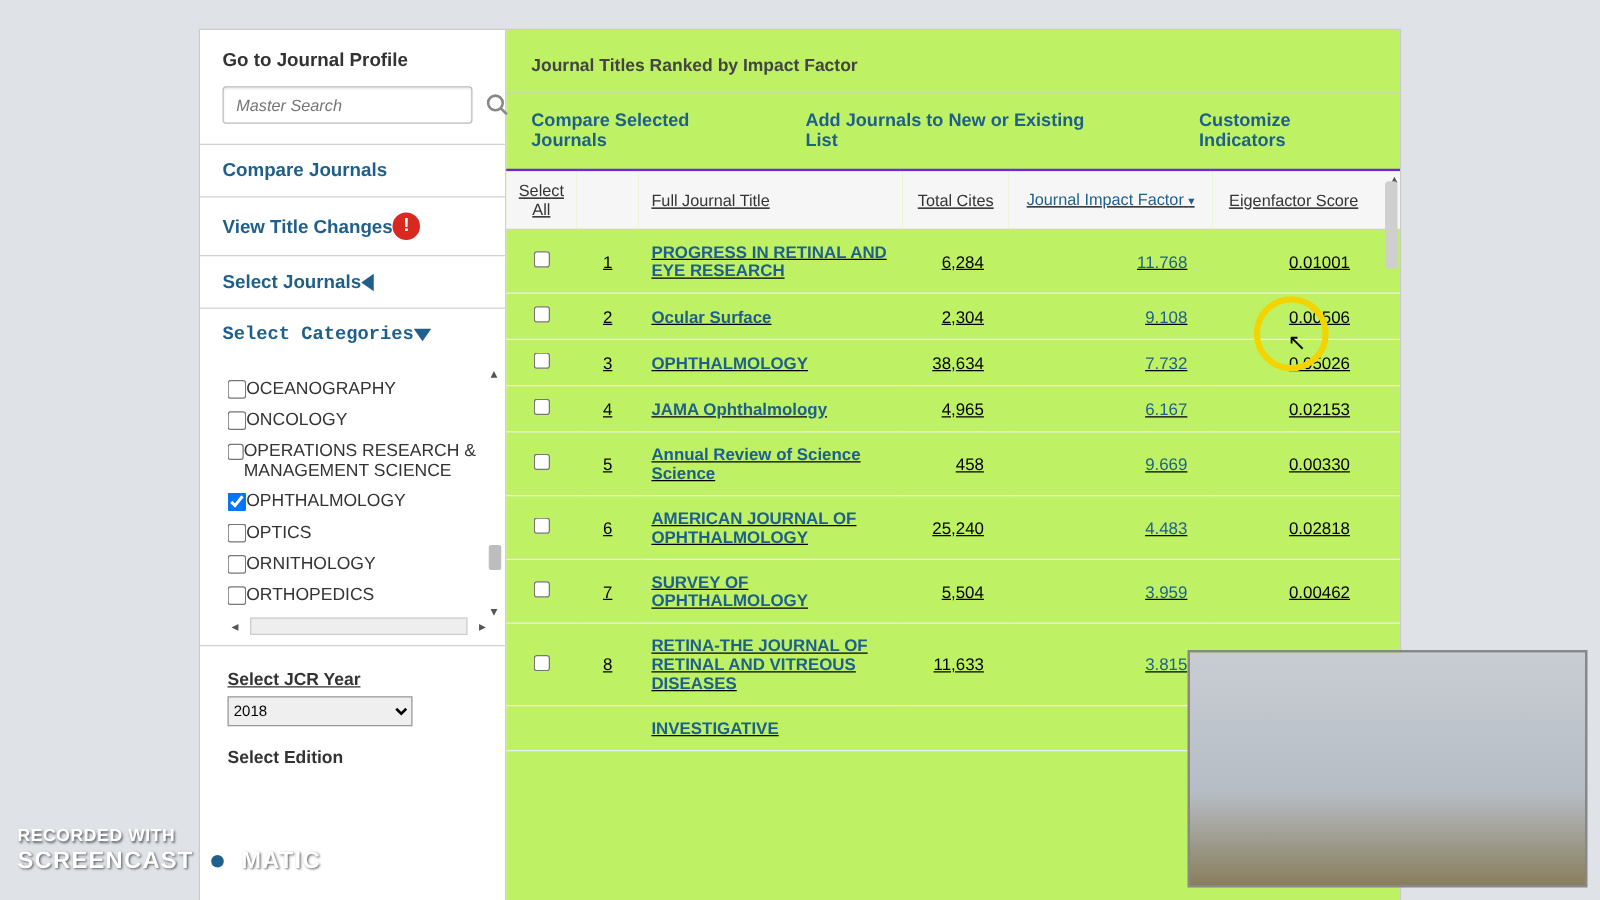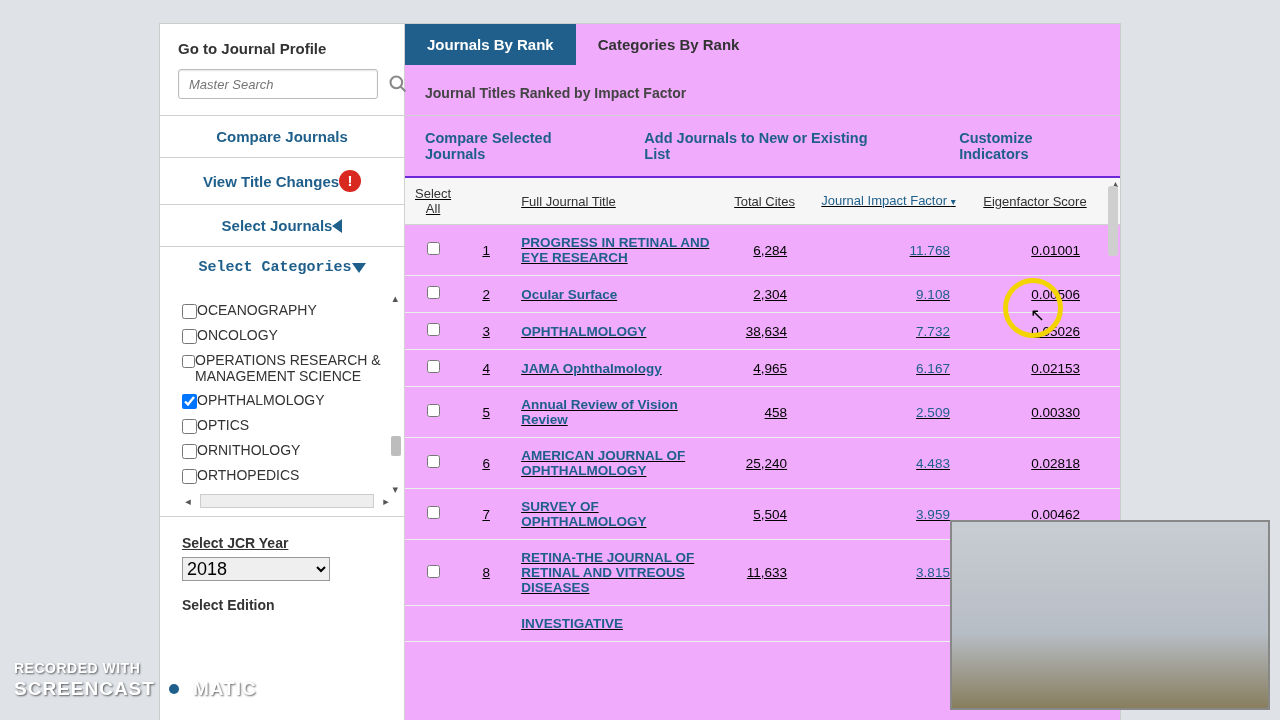--- a/index.html
+++ b/index.html
@@ -1,46 +1,46 @@
 <!DOCTYPE html>
 <html><head>
 <meta charset="utf-8">
 <style>
   * { box-sizing: border-box; margin: 0; padding: 0; }
   body { font-family: Arial, Helvetica, sans-serif; background: #dfe3e8; }
 
   .app { width: 1280px; height: 720px; position: relative; display: flex; background:#dfe3e8; }
-  .outer { margin: 0 auto; width: 960px; background:#f0abfc; display:flex; margin-top:24px; height:696px; box-shadow: 0 0 0 1px #ccc; position:relative;}
+  .outer { margin: 0 auto; width: 960px; background:#bef264; display:flex; margin-top:24px; height:696px; box-shadow: 0 0 0 1px #ccc; position:relative;}
 
   
   .sidebar { width:245px; flex:0 0 245px; border-right:1px solid #d0d0d0; background:#fff; }
   .side-block { border-bottom:1px solid #d0d0d0; padding:16px 18px; }
   .side-block.tight{ padding:12px 18px; }
   .side-title { font-size:15px; font-weight:bold; color:#333; }
   .searchrow { display:flex; align-items:center; gap:10px; margin-top:12px;}
   .searchbox { flex:0 0 160px; height:30px; border:1px solid #bbb; border-radius:3px; padding:0 10px; font-style:italic; color:#888; font-size:13px; box-shadow: inset 0 1px 2px rgba(0,0,0,.1);}
   .searchbtn { width:20px; height:20px; color:#888; }
-  .side-link { font-size:15px; font-weight:bold; color:#1f5f8b; cursor:pointer; display:flex; align-items:center; justify-content:center;}
+  .side-link { font-size:15px; font-weight:bold; color:#1f5f8b; cursor:pointer; display:flex; align-items:center; justify-content:flex-start;}
   .warn-icon { width:22px; height:22px; border-radius:50%; background:#d9281f; color:#fff; font-weight:bold; text-align:center; line-height:22px; font-size:15px;}
   .caret-left, .caret-down { width:0;height:0; }
   .caret-left { border-top:7px solid transparent; border-bottom:7px solid transparent; border-right:10px solid #1f5f8b; }
   .caret-down { border-left:7px solid transparent; border-right:7px solid transparent; border-top:10px solid #1f5f8b; }
 
   .catlist { position:relative; padding:6px 12px 6px 22px; border-bottom:1px solid #d0d0d0;}
   .catlist .scrollmark-up, .catlist .scrollmark-down { position:absolute; right:6px; font-size:11px; color:#555;}
   .catlist .scrollmark-up{ top:4px;} .catlist .scrollmark-down{ bottom:20px;}
   .cat-thumb { position:absolute; right:3px; top:148px; width:10px; height:20px; background:#bdbdbd; border-radius:2px;}
   .cat-item { display:flex; align-items:flex-start; margin:8px 0; font-size:14px; color:#333; }
   .cat-item input[type=checkbox]{ width:15px;height:15px; margin-top:2px;}
   .cat-hscroll { display:flex; align-items:center; gap:6px; padding:2px 0 2px 0; margin-top:4px;}
   .cat-hscroll .arrow{ font-size:11px; color:#555; width:12px; text-align:center;}
   .cat-hscroll .track{ flex:1; height:14px; background:#eee; border:1px solid #ccc; position:relative;}
 
   .jcr-lbl { font-size:14px; font-weight:bold; color:#333; margin:18px 0 6px 22px;text-decoration:underline; }
-  .jcr-select { margin-left:22px; width:148px; height:24px; border:1px solid #999; font-size:18px;}
+  .jcr-select { margin-left:22px; width:148px; height:24px; border:1px solid #999; font-size:12px;}
   .edition-lbl { font-size:14px; font-weight:bold; color:#333; margin:16px 0 0 22px;}
 
   
   .main { flex:1; display:flex; flex-direction:column; }
   .tabs { display:flex; }
   .tab { padding:12px 22px; font-size:15px; font-weight:bold; color:#333; cursor:pointer; }
   .tab.active { background:#205f8b; color:#fff; }
   .subtitle { padding:20px 20px 14px 20px; font-size:14px; font-weight:bold; color:#444; border-bottom:1px solid #d0d0d0;}
   .actionrow { display:flex; gap:36px; padding:14px 20px; font-size:14.5px; font-weight:bold; color:#1f5f8b; border-bottom:2px solid #6d28d9;}
   .actionrow .spacer{flex:1;}
@@ -160,24 +160,20 @@
       </div>
 
       <div class="jcr-lbl">Select JCR Year</div>
       <select class="jcr-select">
         <option>2018</option>
       </select>
       <div class="edition-lbl">Select Edition</div>
     </aside>
 
     <main class="main">
-      <div class="tabs">
-        <div class="tab active">Journals By Rank</div>
-        <div class="tab">Categories By Rank</div>
-      </div>
       <div class="subtitle">Journal Titles Ranked by Impact Factor</div>
       <div class="actionrow">
         <span>Compare Selected Journals</span>
         <span>Add Journals to New or Existing List</span>
         <span class="spacer"></span>
         <span>Customize Indicators</span>
       </div>
 
       <div class="tblwrap">
         <span class="tbl-scroll-up">▴</span>
@@ -227,23 +223,23 @@
                 <td class="ctr">4</td>
                 <td class="jtitle">JAMA Ophthalmology</td>
                 <td class="num">4,965</td>
                 <td class="num jif">6.167</td>
                 <td class="num">0.02153</td>
                 <td></td>
               </tr>
               <tr>
                 <td class="ch"><input type="checkbox" style=""></td>
                 <td class="ctr">5</td>
-                <td class="jtitle">Annual Review of Vision Review</td>
+                <td class="jtitle">Annual Review of Science Science</td>
                 <td class="num">458</td>
-                <td class="num jif">2.509</td>
+                <td class="num jif">9.669</td>
                 <td class="num">0.00330</td>
                 <td></td>
               </tr>
               <tr>
                 <td class="ch"><input type="checkbox" style=""></td>
                 <td class="ctr">6</td>
                 <td class="jtitle">AMERICAN JOURNAL OF OPHTHALMOLOGY</td>
                 <td class="num">25,240</td>
                 <td class="num jif">4.483</td>
                 <td class="num">0.02818</td>

